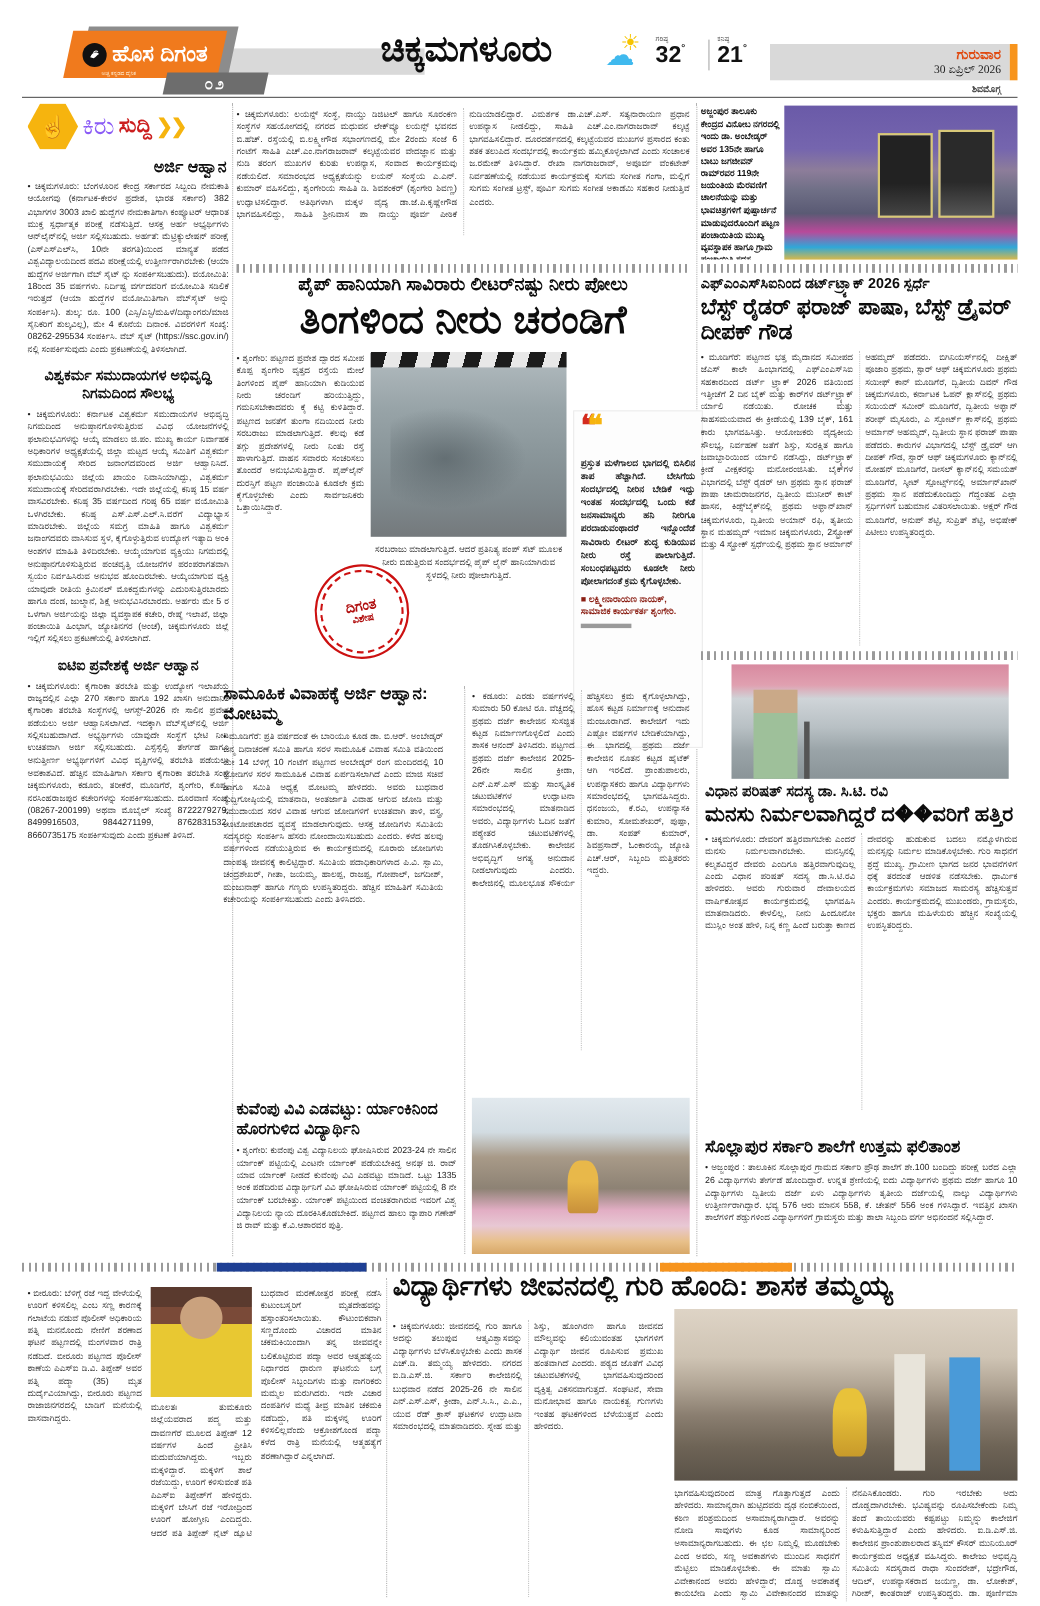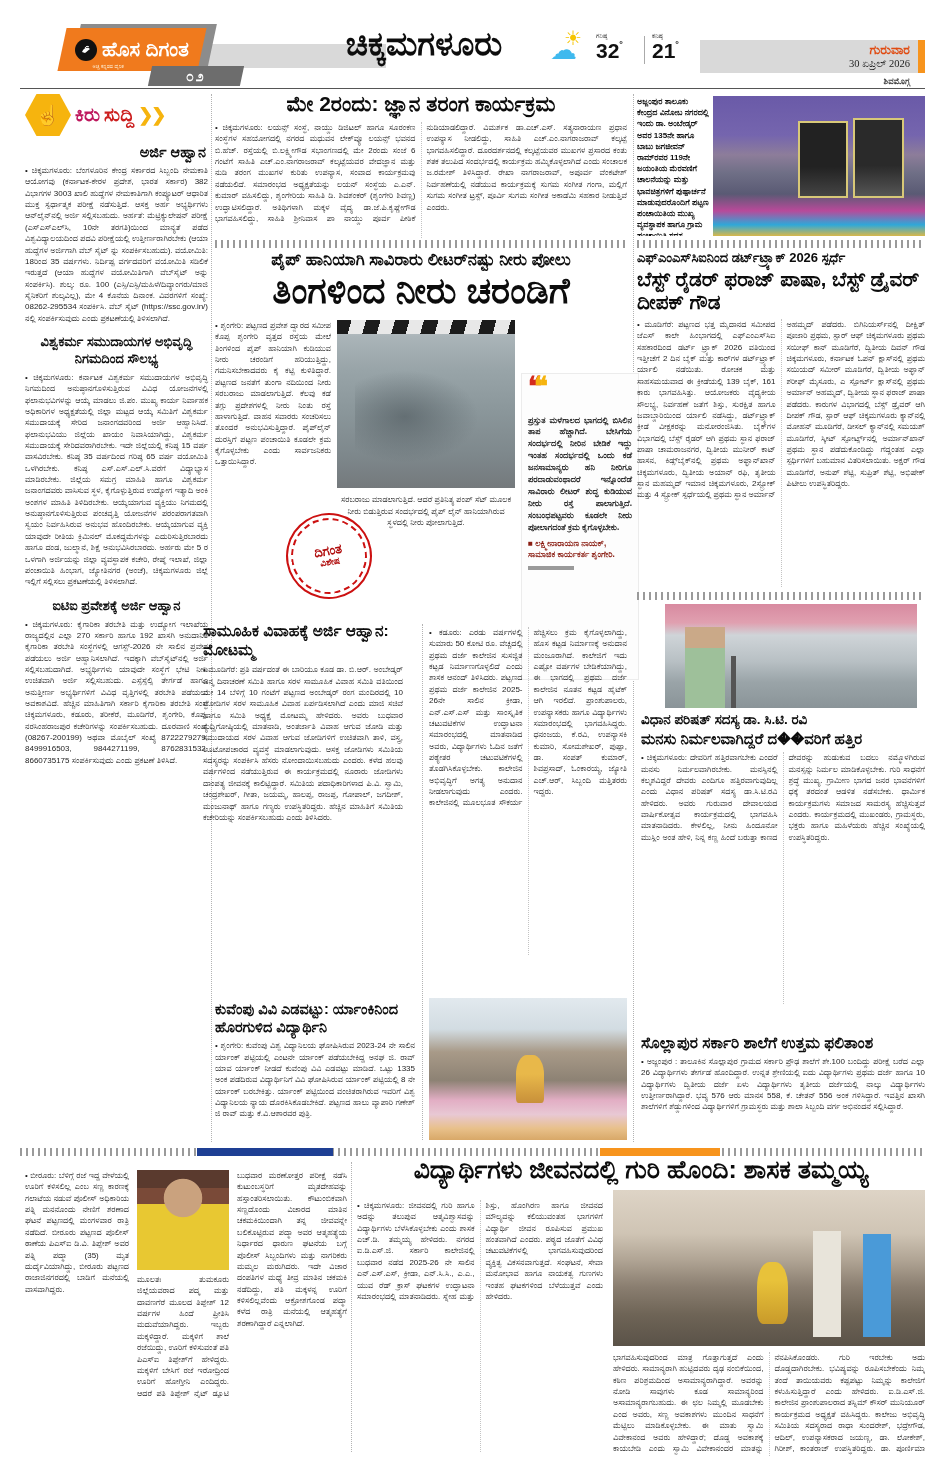--- a/index.html
+++ b/index.html
@@ -35,21 +35,21 @@
   .body-txt{font-size:8px;line-height:1.42;text-align:justify;color:#1c1c1c;}
   .body-txt-bold{font-size:8px;line-height:1.4;text-align:justify;color:#111;font-weight:700;}
   .two-col{column-count:2;column-gap:11px;column-rule:1px dotted #c3c3c3;}
   .hl-center{text-align:center;font-weight:800;color:#0c0c0c;}
   .hl-left{text-align:left;font-weight:800;color:#0c0c0c;}
   .photo{background:#999;}
   
   .hex{width:46px;height:42px;background:#f6b40e;clip-path:polygon(25% 0,75% 0,100% 50%,75% 100%,25% 100%,0 50%);
        display:flex;align-items:center;justify-content:center;font-size:20px;color:#111;flex:0 0 auto;}
   .kiru-brand{display:flex;align-items:center;gap:4px;margin-bottom:8px;}
-  .kiru-black{font-size:19px;font-weight:700;color:#be185d;}
+  .kiru-black{font-size:22px;font-weight:400;color:#8b5cf6;}
   .kiru-red{font-size:19px;font-weight:900;color:#cc1f1f;}
   .kiru-chev{font-size:18px;font-weight:900;color:#f6b40e;letter-spacing:-2px;}
   .kiru-h{font-size:14.5px;font-weight:800;text-align:right;margin:6px 2px 4px 0;color:#0d0d0d;}
   .kiru-h2{font-size:13px;font-weight:800;text-align:center;margin:10px 0 4px 0;color:#0d0d0d;line-height:1.3;}
   
   .quote-box{background:#fdfdfd;border:1px solid #ececec;padding:5px 6px 8px 6px;position:relative;}
   .qm{font-size:26px;line-height:0.6;font-weight:900;}
   .qm-red{color:#d42b1e;}
   .qm-yel{color:#f6b40e;margin-left:-8px;}
   .quote-txt{font-size:8.2px;font-weight:700;line-height:1.45;color:#222;text-align:justify;margin-top:16px;}
@@ -127,21 +127,20 @@
     </div>
     <div class="kiru-h">ಅರ್ಜಿ ಆಹ್ವಾನ</div>
     <div class="body-txt">• ಚಿಕ್ಕಮಗಳೂರು: ಬೆಂಗಳೂರಿನ ಕೇಂದ್ರ ಸರ್ಕಾರದ ಸಿಬ್ಬಂದಿ ನೇಮಕಾತಿ ಆಯೋಗವು (ಕರ್ನಾಟಕ-ಕೇರಳ ಪ್ರದೇಶ, ಭಾರತ ಸರ್ಕಾರ) 382 ವಿಭಾಗಗಳ 3003 ಖಾಲಿ ಹುದ್ದೆಗಳ ನೇಮಕಾತಿಗಾಗಿ ಕಂಪ್ಯೂಟರ್ ಆಧಾರಿತ ಮುಕ್ತ ಸ್ಪರ್ಧಾತ್ಮಕ ಪರೀಕ್ಷೆ ನಡೆಸುತ್ತಿದೆ. ಆಸಕ್ತ ಅರ್ಹ ಅಭ್ಯರ್ಥಿಗಳು ಆನ್‌ಲೈನ್‌ನಲ್ಲಿ ಅರ್ಜಿ ಸಲ್ಲಿಸಬಹುದು. ಅರ್ಹತೆ: ಮೆಟ್ರಿಕ್ಯುಲೇಷನ್ ಪರೀಕ್ಷೆ (ಎಸ್‌ಎಸ್‌ಎಲ್‌ಸಿ, 10ನೇ ತರಗತಿ)ಯಿಂದ ಮಾನ್ಯತೆ ಪಡೆದ ವಿಶ್ವವಿದ್ಯಾಲಯದಿಂದ ಪದವಿ ಪರೀಕ್ಷೆಯಲ್ಲಿ ಉತ್ತೀರ್ಣರಾಗಿರಬೇಕು (ಆಯಾ ಹುದ್ದೆಗಳ ಅರ್ಜಿಗಾಗಿ ವೆಬ್ ಸೈಟ್ ನ್ನು ಸಂಪರ್ಕಿಸಬಹುದು). ವಯೋಮಿತಿ: 18ರಿಂದ 35 ವರ್ಷಗಳು. ನಿರ್ದಿಷ್ಟ ವರ್ಗದವರಿಗೆ ವಯೋಮಿತಿ ಸಡಿಲಿಕೆ ಇರುತ್ತದೆ (ಆಯಾ ಹುದ್ದೆಗಳ ವಯೋಮಿತಿಗಾಗಿ ವೆಬ್‌ಸೈಟ್ ಅನ್ನು ಸಂಪರ್ಕಿಸಿ). ಶುಲ್ಕ: ರೂ. 100 (ಎಸ್ಸಿ/ಎಸ್ಟಿ/ಮಹಿಳೆ/ದಿವ್ಯಾಂಗರು/ಮಾಜಿ ಸೈನಿಕರಿಗೆ ಶುಲ್ಕವಿಲ್ಲ), ಮೇ 4 ಕೊನೆಯ ದಿನಾಂಕ. ವಿವರಗಳಿಗೆ ಸಂಖ್ಯೆ: 08262-295534 ಸಂಪರ್ಕಿಸಿ. ವೆಬ್ ಸೈಟ್ (https://ssc.gov.in/) ನಲ್ಲಿ ಸಂಪರ್ಕಿಸುವುದು ಎಂದು ಪ್ರಕಟಣೆಯಲ್ಲಿ ತಿಳಿಸಲಾಗಿದೆ.</div>
     <div class="kiru-h2">ವಿಶ್ವಕರ್ಮ ಸಮುದಾಯಗಳ ಅಭಿವೃದ್ಧಿ ನಿಗಮದಿಂದ ಸೌಲಭ್ಯ</div>
     <div class="body-txt">• ಚಿಕ್ಕಮಗಳೂರು: ಕರ್ನಾಟಕ ವಿಶ್ವಕರ್ಮ ಸಮುದಾಯಗಳ ಅಭಿವೃದ್ಧಿ ನಿಗಮದಿಂದ ಅನುಷ್ಠಾನಗೊಳಿಸುತ್ತಿರುವ ವಿವಿಧ ಯೋಜನೆಗಳಲ್ಲಿ ಫಲಾನುಭವಿಗಳನ್ನು ಆಯ್ಕೆ ಮಾಡಲು ಜಿ.ಪಂ. ಮುಖ್ಯ ಕಾರ್ಯ ನಿರ್ವಾಹಕ ಅಧಿಕಾರಿಗಳ ಅಧ್ಯಕ್ಷತೆಯಲ್ಲಿ ಜಿಲ್ಲಾ ಮಟ್ಟದ ಆಯ್ಕೆ ಸಮಿತಿಗೆ ವಿಶ್ವಕರ್ಮ ಸಮುದಾಯಕ್ಕೆ ಸೇರಿದ ಜನಾಂಗದವರಿಂದ ಅರ್ಜಿ ಆಹ್ವಾನಿಸಿದೆ. ಫಲಾನುಭವಿಯು ಜಿಲ್ಲೆಯ ಖಾಯಂ ನಿವಾಸಿಯಾಗಿದ್ದು, ವಿಶ್ವಕರ್ಮ ಸಮುದಾಯಕ್ಕೆ ಸೇರಿದವರಾಗಿರಬೇಕು. ಇದೇ ಜಿಲ್ಲೆಯಲ್ಲಿ ಕನಿಷ್ಠ 15 ವರ್ಷ ವಾಸವಿರಬೇಕು. ಕನಿಷ್ಠ 35 ವರ್ಷದಿಂದ ಗರಿಷ್ಠ 65 ವರ್ಷ ವಯೋಮಿತಿ ಒಳಗಿರಬೇಕು. ಕನಿಷ್ಠ ಎಸ್.ಎಸ್.ಎಲ್.ಸಿ.ವರೆಗೆ ವಿದ್ಯಾಭ್ಯಾಸ ಮಾಡಿರಬೇಕು. ಜಿಲ್ಲೆಯ ಸಮಗ್ರ ಮಾಹಿತಿ ಹಾಗೂ ವಿಶ್ವಕರ್ಮ ಜನಾಂಗದವರು ವಾಸಿಸುವ ಸ್ಥಳ, ಕೈಗೊಳ್ಳುತ್ತಿರುವ ಉದ್ಯೋಗ ಇತ್ಯಾದಿ ಅಂಕಿ ಅಂಶಗಳ ಮಾಹಿತಿ ತಿಳಿದಿರಬೇಕು. ಆಯ್ಕೆಯಾಗುವ ವ್ಯಕ್ತಿಯು ನಿಗಮದಲ್ಲಿ ಅನುಷ್ಠಾನಗೊಳಿಸುತ್ತಿರುವ ಪಂಚವೃತ್ತಿ ಯೋಜನೆಗಳ ಪರಂಪರಾಗತವಾಗಿ ಸ್ವಯಂ ನಿರ್ವಹಿಸಿರುವ ಅನುಭವ ಹೊಂದಿರಬೇಕು. ಆಯ್ಕೆಯಾಗುವ ವ್ಯಕ್ತಿ ಯಾವುದೇ ರೀತಿಯ ಕ್ರಿಮಿನಲ್ ಮೊಕದ್ದಮೆಗಳನ್ನು ಎದುರಿಸುತ್ತಿರಬಾರದು ಹಾಗೂ ದಂಡ, ಜುಲ್ಮಾನೆ, ಶಿಕ್ಷೆ ಅನುಭವಿಸಿರಬಾರದು. ಅರ್ಹರು ಮೇ 5 ರ ಒಳಗಾಗಿ ಅರ್ಜಿಯನ್ನು ಜಿಲ್ಲಾ ವ್ಯವಸ್ಥಾಪಕ ಕಚೇರಿ, ರೇಷ್ಮೆ ಇಲಾಖೆ, ಜಿಲ್ಲಾ ಪಂಚಾಯಿತಿ ಹಿಂಭಾಗ, ಜ್ಯೋತಿನಗರ (ಅಂಚೆ), ಚಿಕ್ಕಮಗಳೂರು ಜಿಲ್ಲೆ ಇಲ್ಲಿಗೆ ಸಲ್ಲಿಸಲು ಪ್ರಕಟಣೆಯಲ್ಲಿ ತಿಳಿಸಲಾಗಿದೆ.</div>
     <div class="kiru-h2">ಐಟಿಐ ಪ್ರವೇಶಕ್ಕೆ ಅರ್ಜಿ ಆಹ್ವಾನ</div>
     <div class="body-txt">• ಚಿಕ್ಕಮಗಳೂರು: ಕೈಗಾರಿಕಾ ತರಬೇತಿ ಮತ್ತು ಉದ್ಯೋಗ ಇಲಾಖೆಯ ರಾಜ್ಯದಲ್ಲಿನ ಎಲ್ಲಾ 270 ಸರ್ಕಾರಿ ಹಾಗೂ 192 ಖಾಸಗಿ ಅನುದಾನಿತ ಕೈಗಾರಿಕಾ ತರಬೇತಿ ಸಂಸ್ಥೆಗಳಲ್ಲಿ ಆಗಸ್ಟ್-2026 ನೇ ಸಾಲಿನ ಪ್ರವೇಶ ಪಡೆಯಲು ಅರ್ಜಿ ಆಹ್ವಾನಿಸಲಾಗಿದೆ. ಇದಕ್ಕಾಗಿ ವೆಬ್‌ಸೈಟ್‌ನಲ್ಲಿ ಅರ್ಜಿ ಸಲ್ಲಿಸಬಹುದಾಗಿದೆ. ಅಭ್ಯರ್ಥಿಗಳು ಯಾವುದೇ ಸಂಸ್ಥೆಗೆ ಭೇಟಿ ನೀಡಿ ಉಚಿತವಾಗಿ ಅರ್ಜಿ ಸಲ್ಲಿಸಬಹುದು. ಎಸ್ಸೆಸ್ಸೆಲ್ಸಿ ತೇರ್ಗಡೆ ಹಾಗೂ ಅನುತ್ತೀರ್ಣ ಅಭ್ಯರ್ಥಿಗಳಿಗೆ ವಿವಿಧ ವೃತ್ತಿಗಳಲ್ಲಿ ತರಬೇತಿ ಪಡೆಯಲು ಅವಕಾಶವಿದೆ. ಹೆಚ್ಚಿನ ಮಾಹಿತಿಗಾಗಿ ಸರ್ಕಾರಿ ಕೈಗಾರಿಕಾ ತರಬೇತಿ ಸಂಸ್ಥೆ ಚಿಕ್ಕಮಗಳೂರು, ಕಡೂರು, ತರೀಕೆರೆ, ಮೂಡಿಗೆರೆ, ಶೃಂಗೇರಿ, ಕೊಪ್ಪ, ನರಸಿಂಹರಾಜಪುರ ಕಚೇರಿಗಳನ್ನು ಸಂಪರ್ಕಿಸಬಹುದು. ದೂರವಾಣಿ ಸಂಖ್ಯೆ (08267-200199) ಅಥವಾ ಮೊಬೈಲ್ ಸಂಖ್ಯೆ 8722279279, 8499916503, 9844271199, 8762831532, 8660735175 ಸಂಪರ್ಕಿಸುವುದು ಎಂದು ಪ್ರಕಟಣೆ ತಿಳಿಸಿದೆ.</div>
   </div>
 
   <div class="abs" style="left:215px;top:92px;width:412px;">
-    <div class="hl-center" style="font-size:21px;">ಮೇ 2ರಂದು: ಜ್ಞಾನ ತರಂಗ ಕಾರ್ಯಕ್ರಮ</div>
     <div class="body-txt two-col" style="margin-top:6px;height:116px;overflow:hidden;">• ಚಿಕ್ಕಮಗಳೂರು: ಲಯನ್ಸ್ ಸಂಸ್ಥೆ, ನಾಯ್ಡು ಡಿಜಿಟಲ್ ಹಾಗೂ ಸೂರಂಕಣ ಸಂಸ್ಥೆಗಳ ಸಹಯೋಗದಲ್ಲಿ ನಗರದ ಮಧುವನ ಲೇಕ್‌ವ್ಯೂ ಲಯನ್ಸ್ ಭವನದ ಬಿ.ಹೆಚ್. ರಸ್ತೆಯಲ್ಲಿ ಬಿ.ಲಕ್ಷ್ಮೀಗೌಡ ಸಭಾಂಗಣದಲ್ಲಿ ಮೇ 2ರಂದು ಸಂಜೆ 6 ಗಂಟೆಗೆ ಸಾಹಿತಿ ಎಚ್.ಎಂ.ನಾಗರಾಜರಾವ್ ಕಲ್ಕಟ್ಟೆಯವರ ವೇದಜ್ಞಾನ ಮತ್ತು ನುಡಿ ತರಂಗ ಮುಖಗಳ ಕುರಿತು ಉಪನ್ಯಾಸ, ಸಂವಾದ ಕಾರ್ಯಕ್ರಮವು ನಡೆಯಲಿದೆ. ಸಮಾರಂಭದ ಅಧ್ಯಕ್ಷತೆಯನ್ನು ಲಯನ್ ಸಂಸ್ಥೆಯ ಎ.ಎನ್. ಕುಮಾರ್ ವಹಿಸಲಿದ್ದು, ಶೃಂಗೇರಿಯ ಸಾಹಿತಿ ಡಿ. ಶಿವಶಂಕರ್ (ಶೃಂಗೇರಿ ಶಿವಣ್ಣ) ಉದ್ಘಾಟಿಸಲಿದ್ದಾರೆ. ಅತಿಥಿಗಳಾಗಿ ಮಕ್ಕಳ ವೈದ್ಯ ಡಾ.ಜೆ.ಪಿ.ಕೃಷ್ಣೇಗೌಡ ಭಾಗವಹಿಸಲಿದ್ದು, ಸಾಹಿತಿ ಶ್ರೀನಿವಾಸ ಪಾ ನಾಯ್ಡು ಪೂರ್ವ ಪೀಠಿಕೆ ನುಡಿಯಾಡಲಿದ್ದಾರೆ. ವಿಮರ್ಶಕ ಡಾ.ಎಚ್.ಎಸ್. ಸತ್ಯನಾರಾಯಣ ಪ್ರಧಾನ ಉಪನ್ಯಾಸ ನೀಡಲಿದ್ದು, ಸಾಹಿತಿ ಎಚ್.ಎಂ.ನಾಗರಾಜರಾವ್ ಕಲ್ಕಟ್ಟೆ ಭಾಗವಹಿಸಲಿದ್ದಾರೆ. ದೂರದರ್ಶನದಲ್ಲಿ ಕಲ್ಕಟ್ಟೆಯವರ ಮುಖಗಳ ಪ್ರಸಾರದ ಕಂತು ಶತಕ ತಲುಪಿದ ಸಂದರ್ಭದಲ್ಲಿ ಕಾರ್ಯಕ್ರಮ ಹಮ್ಮಿಕೊಳ್ಳಲಾಗಿದೆ ಎಂದು ಸಂಚಾಲಕ ಜ.ರಮೇಶ್ ತಿಳಿಸಿದ್ದಾರೆ. ರೇಖಾ ನಾಗರಾಜರಾವ್, ಅಪೂರ್ವ ವೆಂಕಟೇಶ್ ನಿರ್ವಹಣೆಯಲ್ಲಿ ನಡೆಯುವ ಕಾರ್ಯಕ್ರಮಕ್ಕೆ ಸುಗಮ ಸಂಗೀತ ಗಂಗಾ, ಮಲ್ಲಿಗೆ ಸುಗಮ ಸಂಗೀತ ಟ್ರಸ್ಟ್, ಪೂರ್ವಿ ಸುಗಮ ಸಂಗೀತ ಅಕಾಡೆಮಿ ಸಹಕಾರ ನೀಡುತ್ತಿವೆ ಎಂದರು.</div>
   </div>
   <div class="abs hatch" style="left:215px;top:240px;width:412px;"></div>
   <div class="abs hatch" style="left:637px;top:240px;width:288px;"></div>
 
   <div class="abs body-txt-bold" style="left:637px;top:96px;width:72px;height:140px;overflow:hidden;text-align:left;">ಅಜ್ಜಂಪುರ ತಾಲೂಕು ಕೇಂದ್ರದ ವಿನೋಬ ನಗರದಲ್ಲಿ ಇಂದು ಡಾ. ಅಂಬೇಡ್ಕರ್ ಅವರ 135ನೇ ಹಾಗೂ ಬಾಬು ಜಗಜೀವನ್ ರಾಮ್‌ರವರ 119ನೇ ಜಯಂತಿಯ ಮೆರವಣಿಗೆ ಚಾಲನೆಯನ್ನು ಮತ್ತು ಭಾವಚಿತ್ರಗಳಿಗೆ ಪುಷ್ಪಾರ್ಚನೆ ಮಾಡುವುದರೊಂದಿಗೆ ಪಟ್ಟಣ ಪಂಚಾಯಿತಿಯ ಮುಖ್ಯ ವ್ಯವಸ್ಥಾಪಕ ಹಾಗೂ ಗ್ರಾಮ ಪಂಚಾಯಿತಿ ಸದಸ್ಯ ಅಣ್ಣಪ್ಪನವರು ಚಾಲನೆ ನೀಡಿದರು.</div>
   <div class="abs photo" style="left:713px;top:96px;width:212px;height:140px;background:
       linear-gradient(180deg,#6a5aa8 0%,#7565ae 28%,#8d7d9a 42%,#6f6f86 55%,#5a5a74 70%,#b84a9a 82%,#2fa8d8 92%,#d8b84a 100%);">
     <div style="position:absolute;left:40%;top:18%;width:22%;height:52%;background:linear-gradient(180deg,#222 0 60%,#444 100%);border:2px solid #d8c878;"></div>
     <div style="position:absolute;left:66%;top:16%;width:22%;height:54%;background:linear-gradient(180deg,#2a2a2a 0 60%,#555 100%);border:2px solid #d8c878;"></div>
@@ -180,21 +179,21 @@
   </div>
   <div class="abs hatch" style="left:637px;top:592px;width:288px;"></div>
 
   <div class="abs photo" style="left:665px;top:604px;width:252px;height:104px;background:
       linear-gradient(180deg,#d88aa0 0%,#e0a0b0 18%,#cfd4d8 30%,#b8c0c4 55%,#9aa4a8 75%,#8a9498 100%);">
     <div style="position:absolute;left:8%;top:22%;width:16%;height:78%;background:linear-gradient(180deg,#caa988 0 26%,#9ec09a 26% 100%);"></div>
     <div style="position:absolute;left:26%;top:50%;width:2%;height:50%;background:#555;"></div>
   </div>
   <div class="abs" style="left:641px;top:712px;width:284px;">
     <div class="hl-left" style="font-size:13.5px;">ವಿಧಾನ ಪರಿಷತ್ ಸದಸ್ಯ ಡಾ. ಸಿ.ಟಿ. ರವಿ</div>
-    <div class="hl-left" style="font-size:15px;line-height:1.15;margin-top:2px;">ಮನಸು ನಿರ್ಮಲವಾಗಿದ್ದರೆ ದ��ವರಿಗೆ ಹತ್ತಿರ</div>
+    <div class="hl-left" style="font-size:19px;line-height:1.15;margin-top:2px;">ಮನಸು ನಿರ್ಮಲವಾಗಿದ್ದರೆ ದ��ವರಿಗೆ ಹತ್ತಿರ</div>
     <div class="body-txt two-col" style="margin-top:5px;height:252px;overflow:hidden;">• ಚಿಕ್ಕಮಗಳೂರು: ದೇವರಿಗೆ ಹತ್ತಿರವಾಗಬೇಕು ಎಂದರೆ ಮನಸು ನಿರ್ಮಲವಾಗಿರಬೇಕು. ಮನಸ್ಸಿನಲ್ಲಿ ಕಲ್ಮಶವಿದ್ದರೆ ದೇವರು ಎಂದಿಗೂ ಹತ್ತಿರವಾಗುವುದಿಲ್ಲ ಎಂದು ವಿಧಾನ ಪರಿಷತ್ ಸದಸ್ಯ ಡಾ.ಸಿ.ಟಿ.ರವಿ ಹೇಳಿದರು. ಅವರು ಗುರುವಾರ ದೇವಾಲಯದ ವಾರ್ಷಿಕೋತ್ಸವ ಕಾರ್ಯಕ್ರಮದಲ್ಲಿ ಭಾಗವಹಿಸಿ ಮಾತನಾಡಿದರು. ಕೇಳಲಿಲ್ಲ, ನೀನು ಹಿಂದೂನೋ ಮುಸ್ಲಿಂ ಅಂತ ಹೇಳಿ, ನಿನ್ನ ಕಣ್ಣ ಹಿಂದೆ ಬರುತ್ತಾ ಕಾಣದ ದೇವರನ್ನು ಹುಡುಕುವ ಬದಲು ನಮ್ಮೊಳಗಿರುವ ಮನಸ್ಸನ್ನು ನಿರ್ಮಲ ಮಾಡಿಕೊಳ್ಳಬೇಕು. ಗುರಿ ಸಾಧನೆಗೆ ಶ್ರದ್ಧೆ ಮುಖ್ಯ. ಗ್ರಾಮೀಣ ಭಾಗದ ಜನರ ಭಾವನೆಗಳಿಗೆ ಧಕ್ಕೆ ತರದಂತೆ ಆಡಳಿತ ನಡೆಸಬೇಕು. ಧಾರ್ಮಿಕ ಕಾರ್ಯಕ್ರಮಗಳು ಸಮಾಜದ ಸಾಮರಸ್ಯ ಹೆಚ್ಚಿಸುತ್ತವೆ ಎಂದರು. ಕಾರ್ಯಕ್ರಮದಲ್ಲಿ ಮುಖಂಡರು, ಗ್ರಾಮಸ್ಥರು, ಭಕ್ತರು ಹಾಗೂ ಮಹಿಳೆಯರು ಹೆಚ್ಚಿನ ಸಂಖ್ಯೆಯಲ್ಲಿ ಉಪಸ್ಥಿತರಿದ್ದರು.</div>
   </div>
 
   <div class="abs" style="left:641px;top:1034px;width:284px;">
     <div class="hl-left" style="font-size:15.5px;">ಸೊಲ್ಲಾಪುರ ಸರ್ಕಾರಿ ಶಾಲೆಗೆ ಉತ್ತಮ ಫಲಿತಾಂಶ</div>
     <div class="body-txt" style="margin-top:4px;height:82px;overflow:hidden;">• ಅಜ್ಜಂಪುರ : ತಾಲೂಕಿನ ಸೊಲ್ಲಾಪುರ ಗ್ರಾಮದ ಸರ್ಕಾರಿ ಪ್ರೌಢ ಶಾಲೆಗೆ ಶೇ.100 ಬಂದಿದ್ದು ಪರೀಕ್ಷೆ ಬರೆದ ಎಲ್ಲಾ 26 ವಿದ್ಯಾರ್ಥಿಗಳು ತೇರ್ಗಡೆ ಹೊಂದಿದ್ದಾರೆ. ಉನ್ನತ ಶ್ರೇಣಿಯಲ್ಲಿ ಐದು ವಿದ್ಯಾರ್ಥಿಗಳು ಪ್ರಥಮ ದರ್ಜೆ ಹಾಗೂ 10 ವಿದ್ಯಾರ್ಥಿಗಳು ದ್ವಿತೀಯ ದರ್ಜೆ ಏಳು ವಿದ್ಯಾರ್ಥಿಗಳು ತೃತೀಯ ದರ್ಜೆಯಲ್ಲಿ ನಾಲ್ಕು ವಿದ್ಯಾರ್ಥಿಗಳು ಉತ್ತೀರ್ಣರಾಗಿದ್ದಾರೆ. ಭವ್ಯ 576 ಆರು ಮಾನಸ 558, ಕೆ. ಚೇತನ್ 556 ಅಂಕ ಗಳಿಸಿದ್ದಾರೆ. ಇವತ್ತಿನ ಖಾಸಗಿ ಶಾಲೆಗಳಿಗೆ ಶೆಡ್ಡುಗಳಿಂದ ವಿದ್ಯಾರ್ಥಿಗಳಿಗೆ ಗ್ರಾಮಸ್ಥರು ಮತ್ತು ಶಾಲಾ ಸಿಬ್ಬಂದಿ ವರ್ಗ ಅಭಿನಂದನೆ ಸಲ್ಲಿಸಿದ್ದಾರೆ.</div>
   </div>
 
   <div class="abs" style="left:203px;top:622px;width:200px;">
     <div class="hl-left" style="font-size:15.5px;line-height:1.2;">ಸಾಮೂಹಿಕ ವಿವಾಹಕ್ಕೆ ಅರ್ಜಿ ಆಹ್ವಾನ: ಮೋಟಮ್ಮ</div>
@@ -225,21 +224,21 @@
         <div class="photo" style="width:92px;height:100px;background:
             radial-gradient(circle at 50% 28%,#caa27e 0 22%,rgba(0,0,0,0) 23%),
             linear-gradient(180deg,#5a3a2e 0 18%,#7a4a38 18% 34%,#e8c832 34% 100%);"></div>
         <div class="body-txt" style="height:124px;overflow:hidden;margin-top:4px;">ಮೂಲತಃ ತುಮಕೂರು ಜಿಲ್ಲೆಯವರಾದ ಪದ್ಮ ಮತ್ತು ದಾವಣಗೆರೆ ಮೂಲದ ತಿಪ್ಪೇಶ್ 12 ವರ್ಷಗಳ ಹಿಂದೆ ಪ್ರೀತಿಸಿ ಮದುವೆಯಾಗಿದ್ದರು. ಇಬ್ಬರು ಮಕ್ಕಳಿದ್ದಾರೆ. ಮಕ್ಕಳಿಗೆ ಶಾಲೆ ರಜೆಯಿದ್ದು, ಊರಿಗೆ ಕಳಿಸುವಂತೆ ಪತಿ ಪಿಎಸ್ಐ ತಿಪ್ಪೇಶ್‌ಗೆ ಹೇಳಿದ್ದರು. ಮಕ್ಕಳಿಗೆ ಬೇಸಿಗೆ ರಜೆ ಇರೋದ್ರಿಂದ ಊರಿಗೆ ಹೋಗ್ತೀನಿ ಎಂದಿದ್ದರು. ಆದರೆ ಪತಿ ತಿಪ್ಪೇಶ್ ನೈಟ್ ಡ್ಯೂಟಿ ಇದೆ. ನಾಳೆ ಹೋಗುವಂತೆ ಎಂದು ತಿಳಿ ಹೇಳಿದ್ದರು. ಆಕ್ರೋಶಗೊಂಡ ಪದ್ಮಾ ಕಳೆದ ರಾತ್ರಿ 12 ಗಂಟೆಗೆ ಮನೆಯಲ್ಲಿ ಯಾರೂ ಇಲ್ಲದಿದ್ದಾಗ ಮನೆಯ ರೂಮಿನಲ್ಲಿ ಫ್ಯಾನಿಗೆ ನೇಣು ಬಿಗಿದುಕೊಂಡು ಆತ್ಮಹತ್ಯೆಗೆ ಶರಣಾಗಿದ್ದಾರೆ.</div>
       </div>
       <div class="body-txt" style="width:110px;height:230px;overflow:hidden;">ಬುಧವಾರ ಮರಣೋತ್ತರ ಪರೀಕ್ಷೆ ನಡೆಸಿ ಕುಟುಂಬಸ್ಥರಿಗೆ ಮೃತದೇಹವನ್ನು ಹಸ್ತಾಂತರಿಸಲಾಯಿತು. ಕೌಟುಂಬಿಕವಾಗಿ ಸಣ್ಣದೊಂದು ವಿಚಾರದ ಮಾತಿನ ಚಕಮಕಿಯಿಂದಾಗಿ ತನ್ನ ಜೀವವನ್ನೇ ಬಲಿಕೊಟ್ಟಿರುವ ಪದ್ಮಾ ಅವರ ಆತ್ಮಹತ್ಯೆಯ ನಿರ್ಧಾರದ ಧಾರುಣ ಘಟನೆಯ ಬಗ್ಗೆ ಪೊಲೀಸ್ ಸಿಬ್ಬಂದಿಗಳು ಮತ್ತು ನಾಗರಿಕರು ಮಮ್ಮಲ ಮರುಗಿದರು. ಇದೇ ವಿಚಾರ ದಂಪತಿಗಳ ಮಧ್ಯೆ ತೀವ್ರ ಮಾತಿನ ಚಕಮಕಿ ನಡೆದಿದ್ದು, ಪತಿ ಮಕ್ಕಳನ್ನ ಊರಿಗೆ ಕಳಿಸಲಿಲ್ಲವೆಂದು ಆಕ್ರೋಶಗೊಂಡ ಪದ್ಮಾ ಕಳೆದ ರಾತ್ರಿ ಮನೆಯಲ್ಲಿ ಆತ್ಮಹತ್ಯೆಗೆ ಶರಣಾಗಿದ್ದಾರೆ ಎನ್ನಲಾಗಿದೆ.</div>
     </div>
   </div>
 
   <div class="abs" style="left:357px;top:1156px;width:568px;height:300px;">
-    <div class="hl-left" style="font-size:25px;line-height:1.1;text-align:center;">ವಿದ್ಯಾರ್ಥಿಗಳು ಜೀವನದಲ್ಲಿ ಗುರಿ ಹೊಂದಿ: ಶಾಸಕ ತಮ್ಮಯ್ಯ</div>
+    <div class="hl-left" style="font-size:25px;line-height:1.1;">ವಿದ್ಯಾರ್ಥಿಗಳು ಜೀವನದಲ್ಲಿ ಗುರಿ ಹೊಂದಿ: ಶಾಸಕ ತಮ್ಮಯ್ಯ</div>
     <div class="abs body-txt two-col" style="left:0;top:44px;width:246px;height:252px;overflow:hidden;">• ಚಿಕ್ಕಮಗಳೂರು: ಜೀವನದಲ್ಲಿ ಗುರಿ ಹಾಗೂ ಅದನ್ನು ತಲುಪುವ ಆತ್ಮವಿಶ್ವಾಸವನ್ನು ವಿದ್ಯಾರ್ಥಿಗಳು ಬೆಳೆಸಿಕೊಳ್ಳಬೇಕು ಎಂದು ಶಾಸಕ ಎಚ್.ಡಿ. ತಮ್ಮಯ್ಯ ಹೇಳಿದರು. ನಗರದ ಐ.ಡಿ.ಎಸ್.ಜಿ. ಸರ್ಕಾರಿ ಕಾಲೇಜಿನಲ್ಲಿ ಬುಧವಾರ ನಡೆದ 2025-26 ನೇ ಸಾಲಿನ ಎನ್.ಎಸ್.ಎಸ್, ಕ್ರೀಡಾ, ಎನ್.ಸಿ.ಸಿ., ಎ.ಎ., ಯುವ ರೆಡ್ ಕ್ರಾಸ್ ಘಟಕಗಳ ಉದ್ಘಾಟನಾ ಸಮಾರಂಭದಲ್ಲಿ ಮಾತನಾಡಿದರು. ಸ್ನೇಹ ಮತ್ತು ಶಿಸ್ತು, ಹೊಂಗಿರಣ ಹಾಗೂ ಜೀವನದ ಮೌಲ್ಯವನ್ನು ಕಲಿಯುವಂತಹ ಭಾಗಗಳಿಗೆ ವಿದ್ಯಾರ್ಥಿ ಜೀವನ ರೂಪಿಸುವ ಪ್ರಮುಖ ಹಂತವಾಗಿದೆ ಎಂದರು. ಪಠ್ಯದ ಜೊತೆಗೆ ವಿವಿಧ ಚಟುವಟಿಕೆಗಳಲ್ಲಿ ಭಾಗವಹಿಸುವುದರಿಂದ ವ್ಯಕ್ತಿತ್ವ ವಿಕಸನವಾಗುತ್ತದೆ. ಸಂಘಟನೆ, ಸೇವಾ ಮನೋಭಾವ ಹಾಗೂ ನಾಯಕತ್ವ ಗುಣಗಳು ಇಂತಹ ಘಟಕಗಳಿಂದ ಬೆಳೆಯುತ್ತವೆ ಎಂದು ಹೇಳಿದರು.</div>
     <div class="abs photo" style="left:256px;top:34px;width:312px;height:156px;background:
         linear-gradient(180deg,#ded4c6 0%,#cfc4b4 28%,#b0a494 45%,#8a7e70 62%,#6e6456 80%,#5a5248 100%);">
       <div style="position:absolute;left:46%;top:46%;width:10%;height:40%;background:linear-gradient(180deg,#e8c23a 0 30%,#c89a2a 100%);border-radius:40% 40% 20% 20%;"></div>
       <div style="position:absolute;left:80%;top:28%;width:9%;height:66%;background:#4a9ad8;"></div>
       <div style="position:absolute;left:64%;top:26%;width:9%;height:68%;background:#e8e4da;"></div>
     </div>
     <div class="abs body-txt two-col" style="left:256px;top:196px;width:312px;height:104px;overflow:hidden;">ಭಾಗವಹಿಸುವುದರಿಂದ ಮಾತ್ರ ಗೊತ್ತಾಗುತ್ತದೆ ಎಂದು ಹೇಳಿದರು. ಸಾಮಾನ್ಯರಾಗಿ ಹುಟ್ಟಿದವರು ದೃಢ ನಂಬಿಕೆಯಿಂದ, ಕಠಿಣ ಪರಿಶ್ರಮದಿಂದ ಅಸಾಮಾನ್ಯರಾಗಿದ್ದಾರೆ. ಅವರನ್ನು ನೋಡಿ ಸಾವುಗಳು ಕೂಡ ಸಾಮಾನ್ಯರಿಂದ ಅಸಾಮಾನ್ಯರಾಗಬಹುದು. ಈ ಛಲ ನಿಮ್ಮಲ್ಲಿ ಮೂಡಬೇಕು ಎಂದ ಅವರು, ಸಣ್ಣ ಅವಕಾಶಗಳು ಮುಂದಿನ ಸಾಧನೆಗೆ ಮೆಟ್ಟಿಲು ಮಾಡಿಕೊಳ್ಳಬೇಕು. ಈ ಮಾತು ಸ್ವಾಮಿ ವಿವೇಕಾನಂದ ಅವರು ಹೇಳಿದ್ದಾರೆ; ದೊಡ್ಡ ಅವಕಾಶಕ್ಕೆ ಕಾಯಬೇಡಿ ಎಂದು ಸ್ವಾಮಿ ವಿವೇಕಾನಂದರ ಮಾತನ್ನು ನೆನಪಿಸಿಕೊಂಡರು. ಗುರಿ ಇರಬೇಕು ಅದು ದೊಡ್ಡದಾಗಿರಬೇಕು. ಭವಿಷ್ಯವನ್ನು ರೂಪಿಸಬೇಕೆಂದು ನಿಮ್ಮ ತಂದೆ ತಾಯಿಯವರು ಕಷ್ಟಪಟ್ಟು ನಿಮ್ಮನ್ನು ಕಾಲೇಜಿಗೆ ಕಳುಹಿಸುತ್ತಿದ್ದಾರೆ ಎಂದು ಹೇಳಿದರು. ಐ.ಡಿ.ಎಸ್.ಜಿ. ಕಾಲೇಜಿನ ಪ್ರಾಂಶುಪಾಲರಾದ ತಸ್ನಿಮ್ ಕೌಸರ್ ಮುನಿಯೂರ್ ಕಾರ್ಯಕ್ರಮದ ಅಧ್ಯಕ್ಷತೆ ವಹಿಸಿದ್ದರು. ಕಾಲೇಜು ಅಭಿವೃದ್ಧಿ ಸಮಿತಿಯ ಸದಸ್ಯರಾದ ರಾಧಾ ಸುಂದರೇಶ್, ಭದ್ರೇಗೌಡ, ಆದಿಲ್, ಉಪನ್ಯಾಸಕರಾದ ಜಯಣ್ಣ, ಡಾ. ಲೋಕೇಶ್, ಗಿರೀಶ್, ಕಾಂತರಾಜ್ ಉಪಸ್ಥಿತರಿದ್ದರು. ಡಾ. ಪೂರ್ಣಿಮಾ ಹಾಗೂ ವಿದ್ಯಾರ್ಥಿನಿಯರು ಪ್ರಾರ್ಥನೆಗೈದಿದರು. ಸುಧಾ ಅವರು ಪ್ರಾಸ್ತಾವಿಕವಾಗಿ ಮಾತನಾಡಿದರು.</div>
   </div>
 

